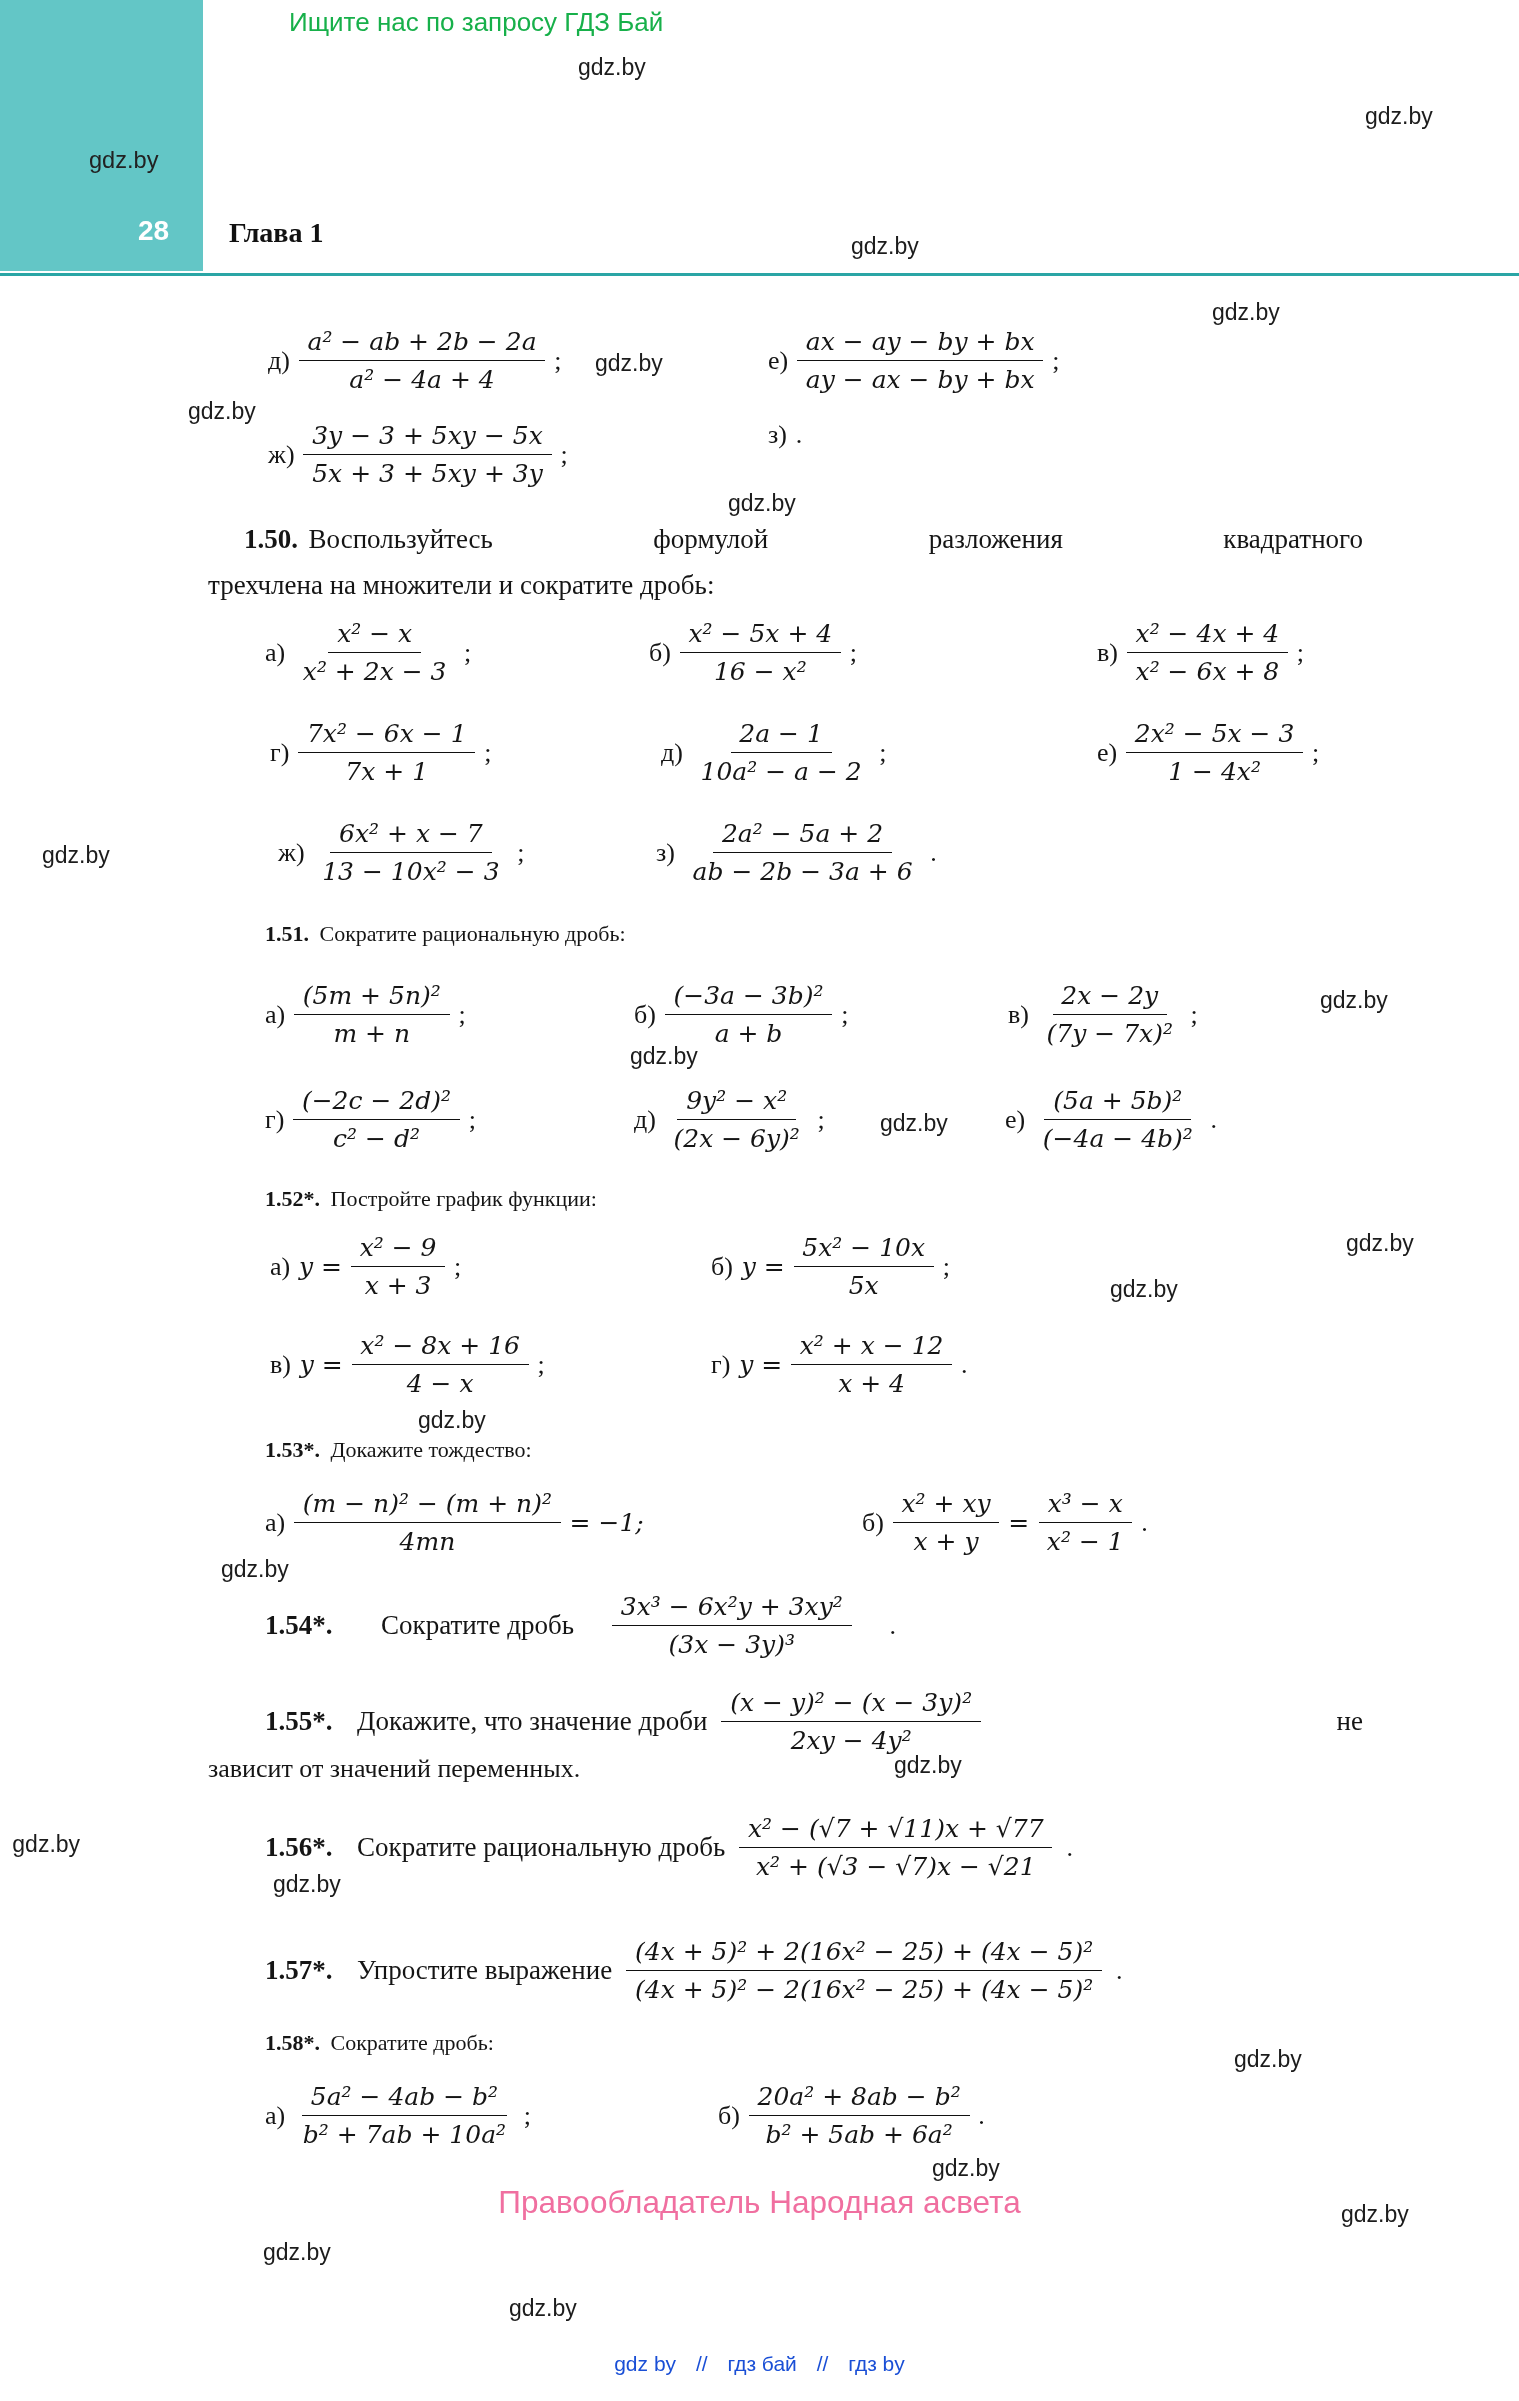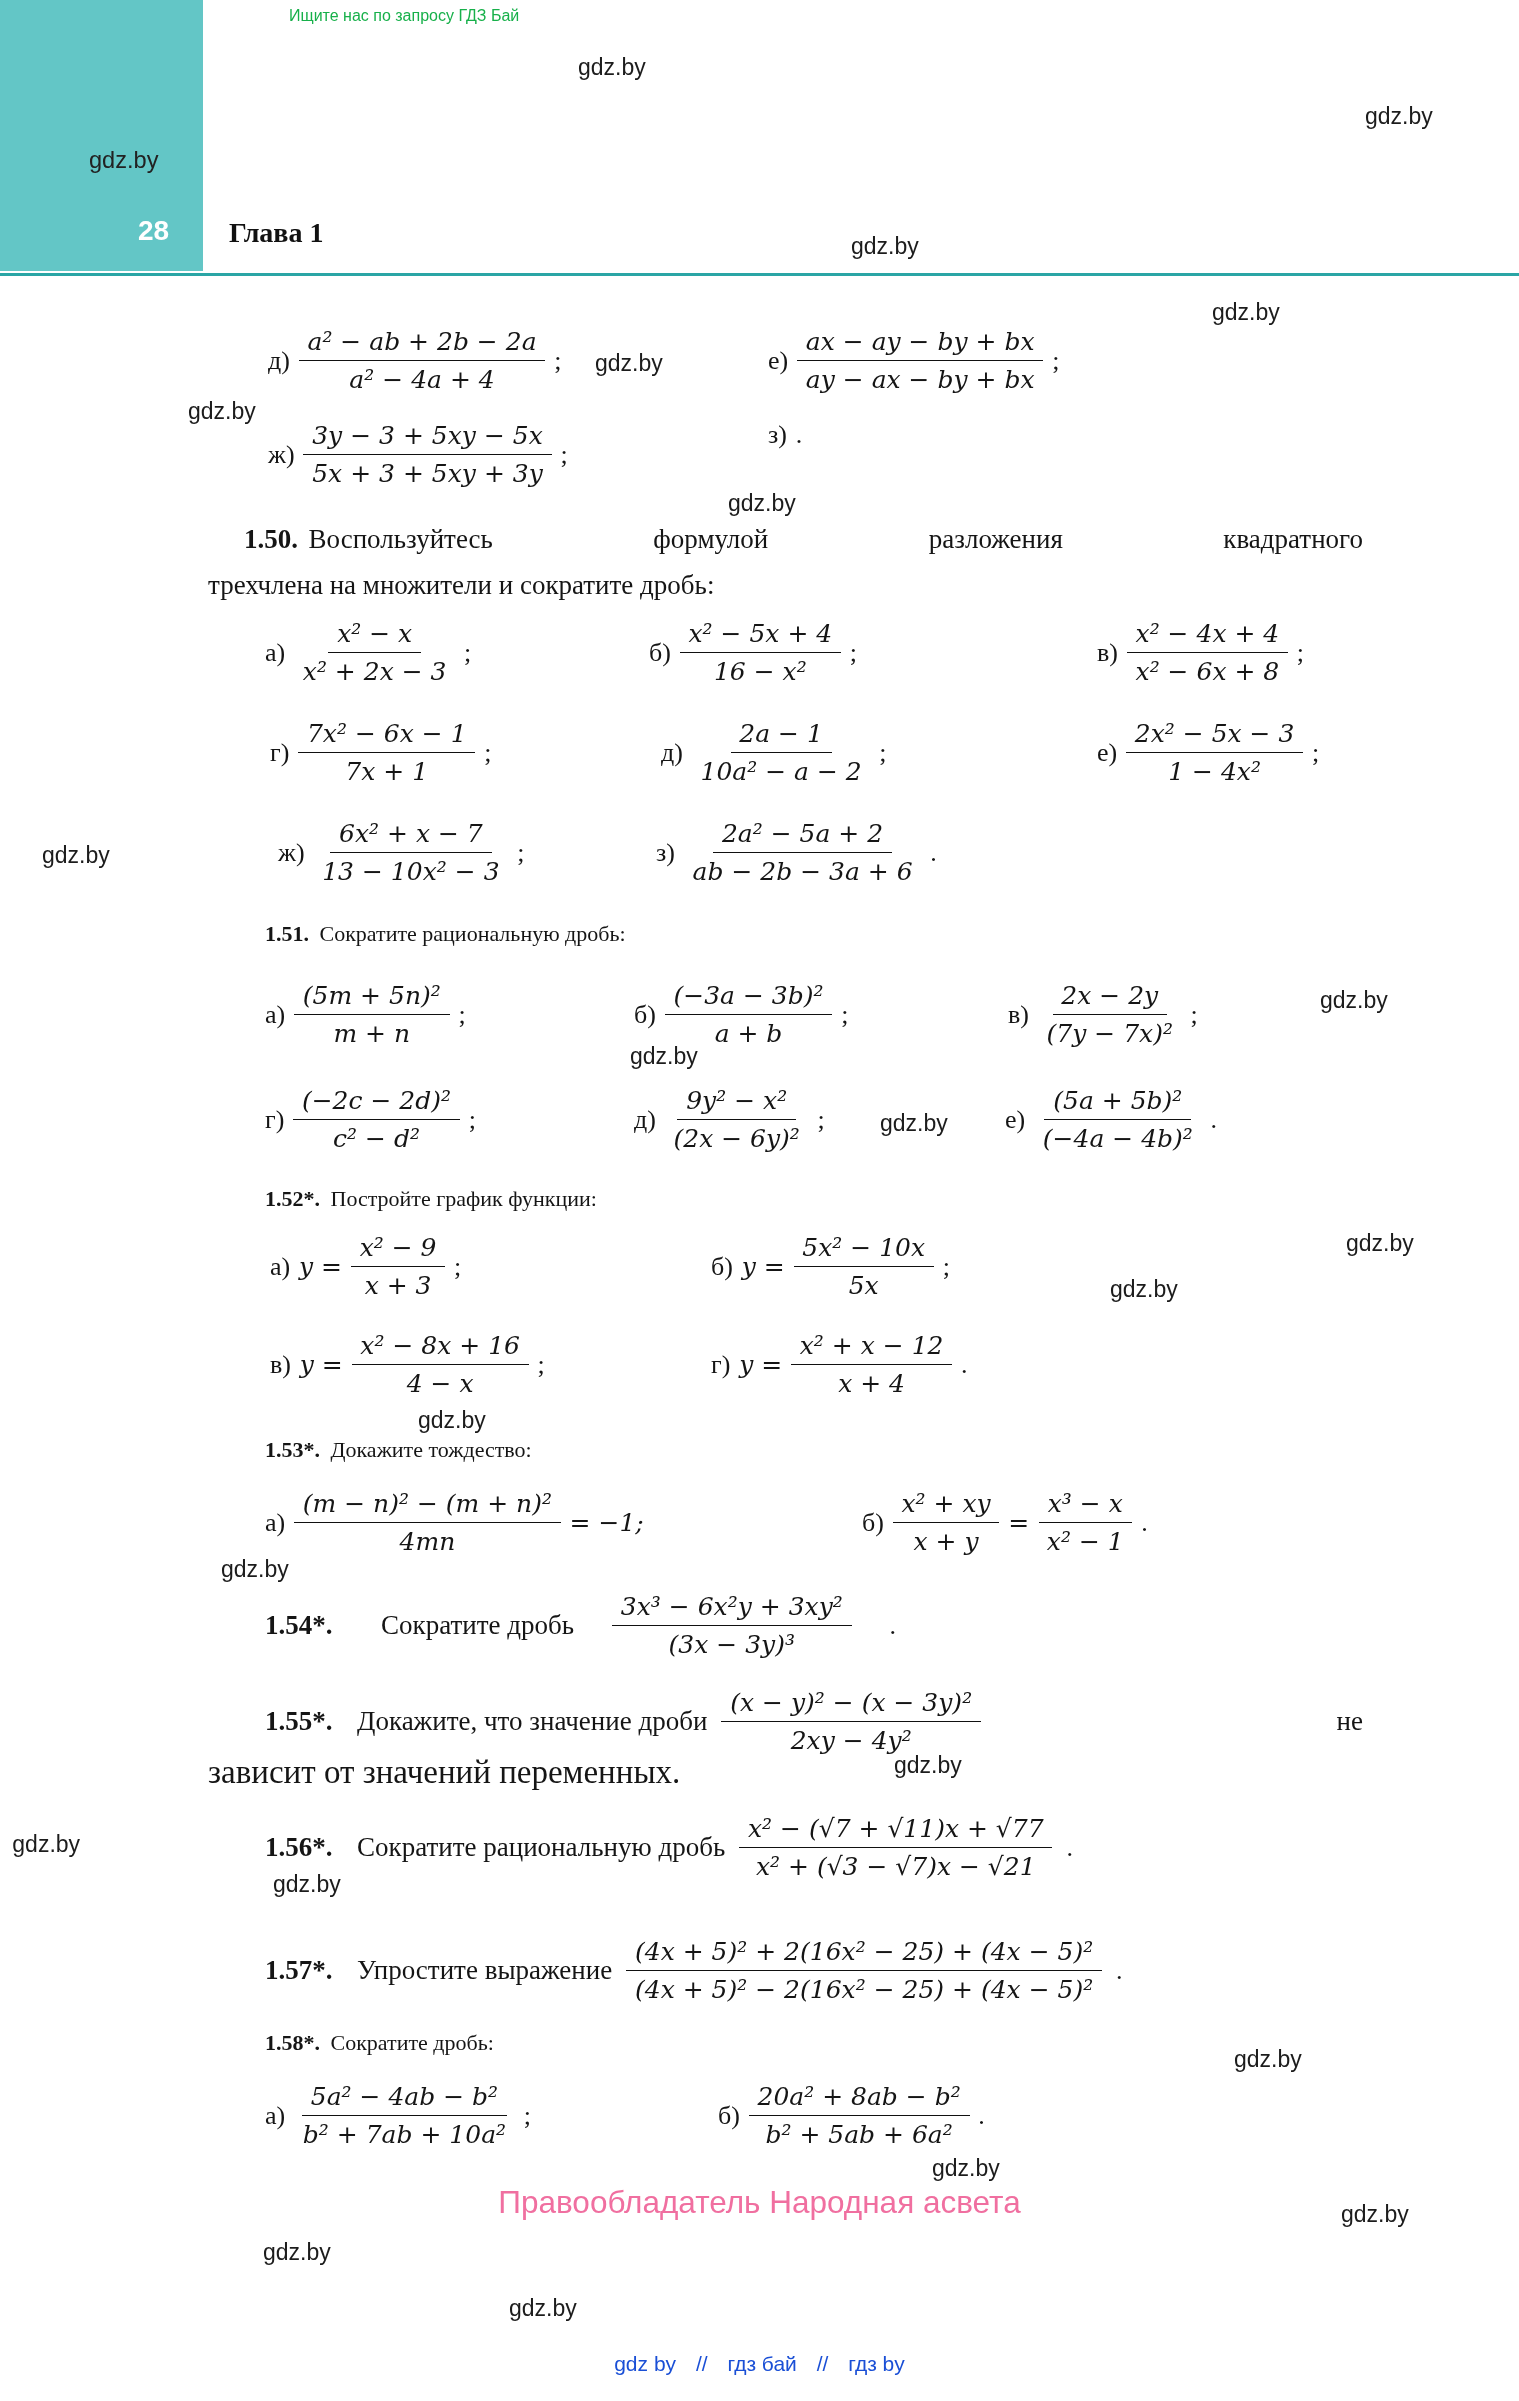--- a/index.html
+++ b/index.html
@@ -6,21 +6,21 @@
   body {
     width:1519px; height:2401px; position:relative; background:#ffffff;
     font-family:"Liberation Serif", serif; color:#151515; overflow:hidden;
   }
   .wm {
     position:absolute; font-family:"Liberation Sans", sans-serif;
     font-size:23px; color:#1c1c1c; white-space:nowrap;
   }
   .banner {
     position:absolute; left:289px; top:7px; font-family:"Liberation Sans", sans-serif;
-    font-size:16px; color:#17b04a; white-space:nowrap;
+    font-size:26px; color:#17b04a; white-space:nowrap;
   }
   .sidebar {
     position:absolute; left:0; top:0; width:203px; height:271px; background:#63c6c6;
   }
   .sidebar .wm-in { position:absolute; left:89px; top:147px; font-family:"Liberation Sans", sans-serif; font-size:23.6px; color:#222; }
   .pagenum {
     position:absolute; left:138px; top:215px; font-family:"Liberation Sans", sans-serif;
     font-size:28px; font-weight:bold; color:#ffffff;
   }
   .chapter {
@@ -325,21 +325,21 @@
 
 <div class="para" style="left:265px; top:1687px; width:1098px;">
   <span class="txt tno">1.55*.</span>
   <span class="txt">Докажите, что значение дроби</span>
   <span class="frac">
     <span class="num">(x − y)² − (x − 3y)²</span>
     <span class="den">2xy − 4y²</span>
   </span>
   <span class="txt pushright">не</span>
 </div>
-<div class="title" style="left:208px; top:1754px; font-size:33px;">зависит от значений переменных.</div>
+<div class="title" style="left:208px; top:1754px; font-size:26px;">зависит от значений переменных.</div>
 
 <div class="para" style="left:265px; top:1813px;">
   <span class="txt tno">1.56*.</span>
   <span class="txt">Сократите рациональную дробь</span>
   <span class="frac">
     <span class="num">x² − (√7 + √11)x + √77</span>
     <span class="den">x² + (√3 − √7)x − √21</span>
   </span>
   <span class="punct">.</span>
 </div>

